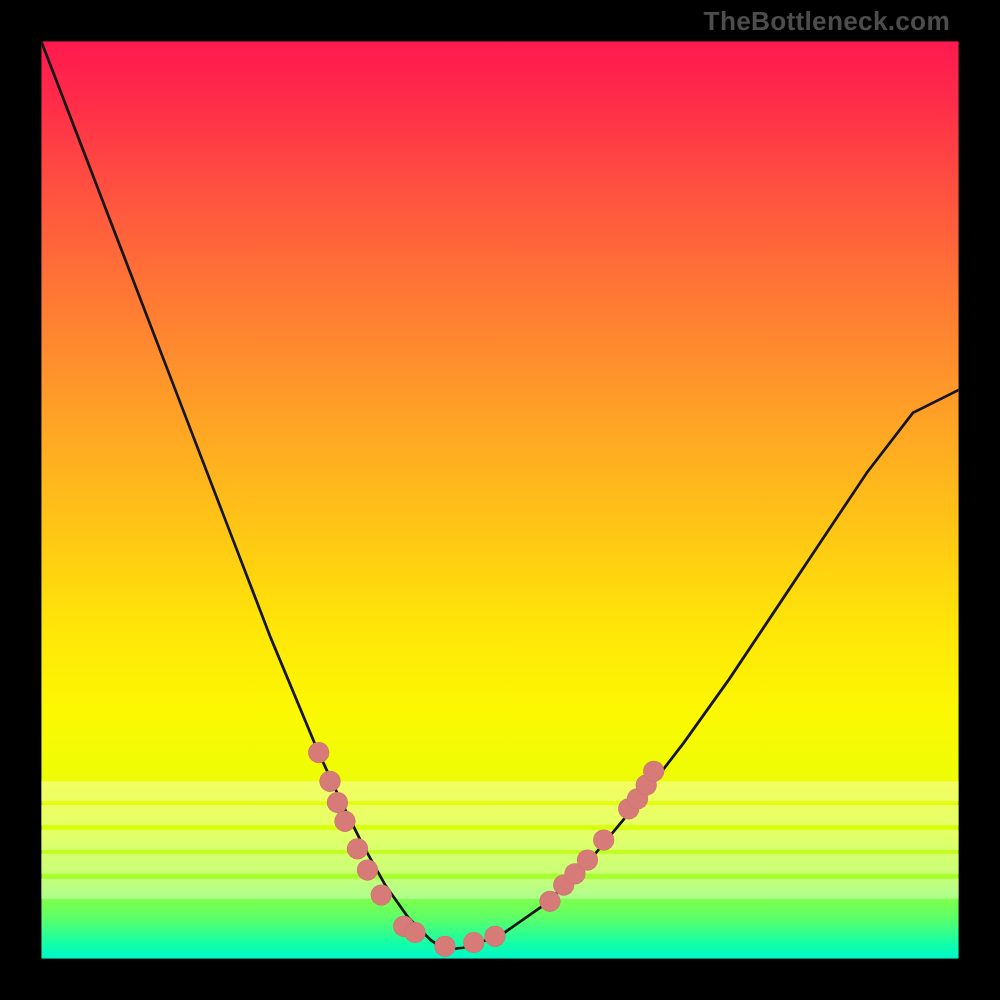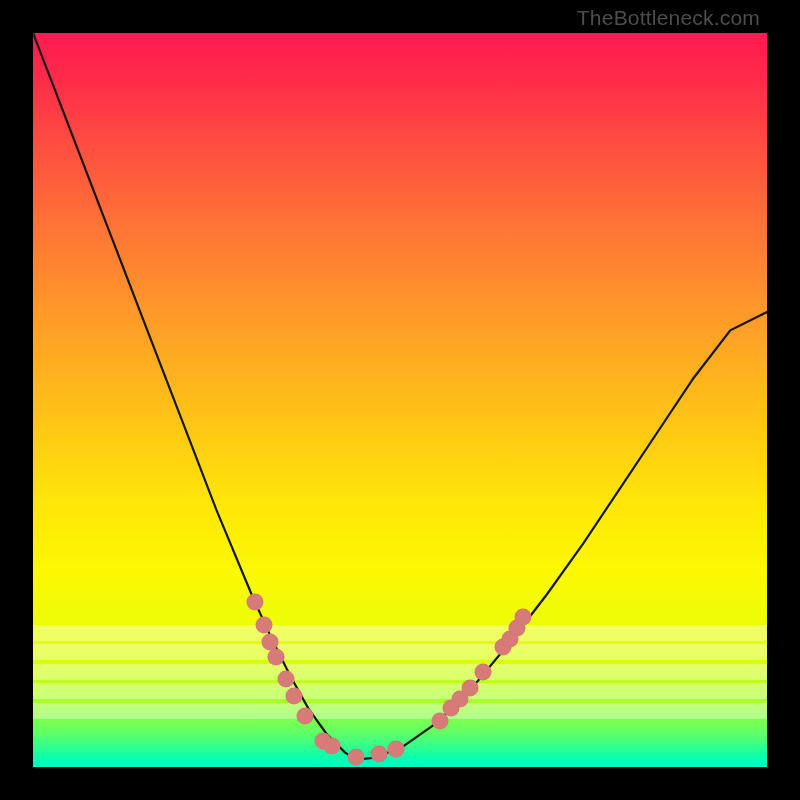--- a/index.html
+++ b/index.html
@@ -54,21 +54,21 @@
     left: 0;
     width: 100%;
     background: rgba(255,255,255,0.37);
   }
   .watermark {
     position: absolute;
     top: 6px;
     right: 40px;
     color: #4d4d4d;
     font-size: 21px;
-    font-weight: 400;
+    font-weight: 700;
     letter-spacing: 0.2px;
   }
   svg.curve {
     position: absolute;
     top: 0; left: 0;
     width: 734px;
     height: 734px;
     overflow: visible;
   }
   .marker {

